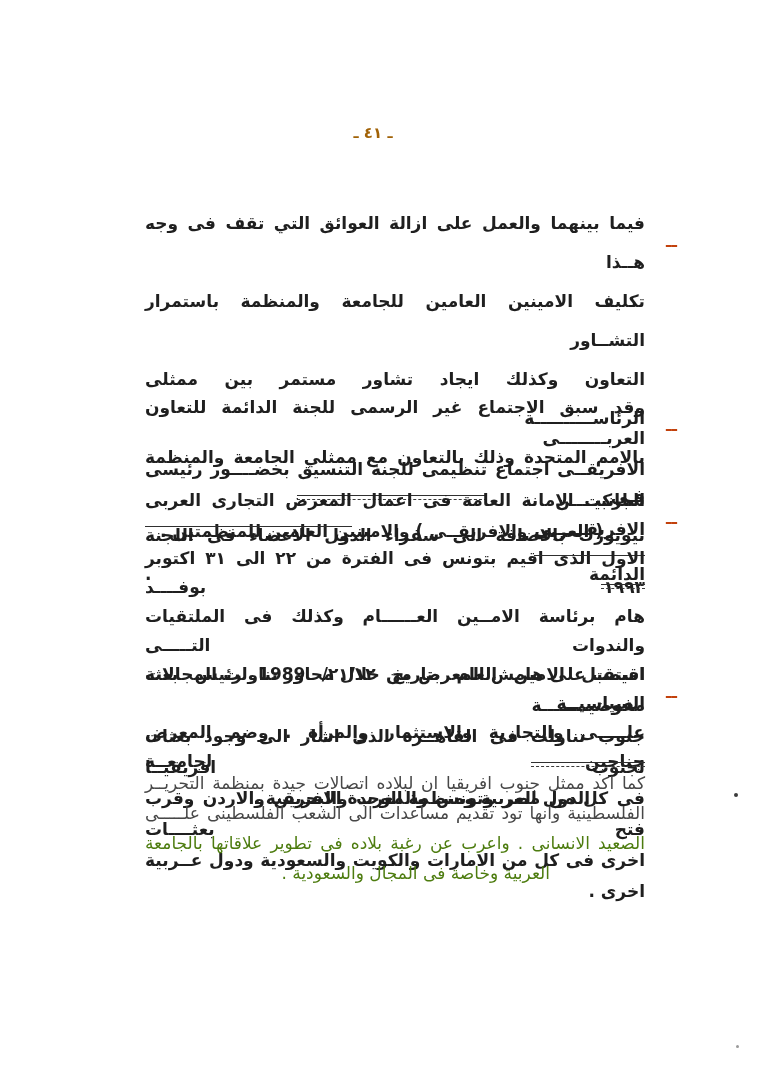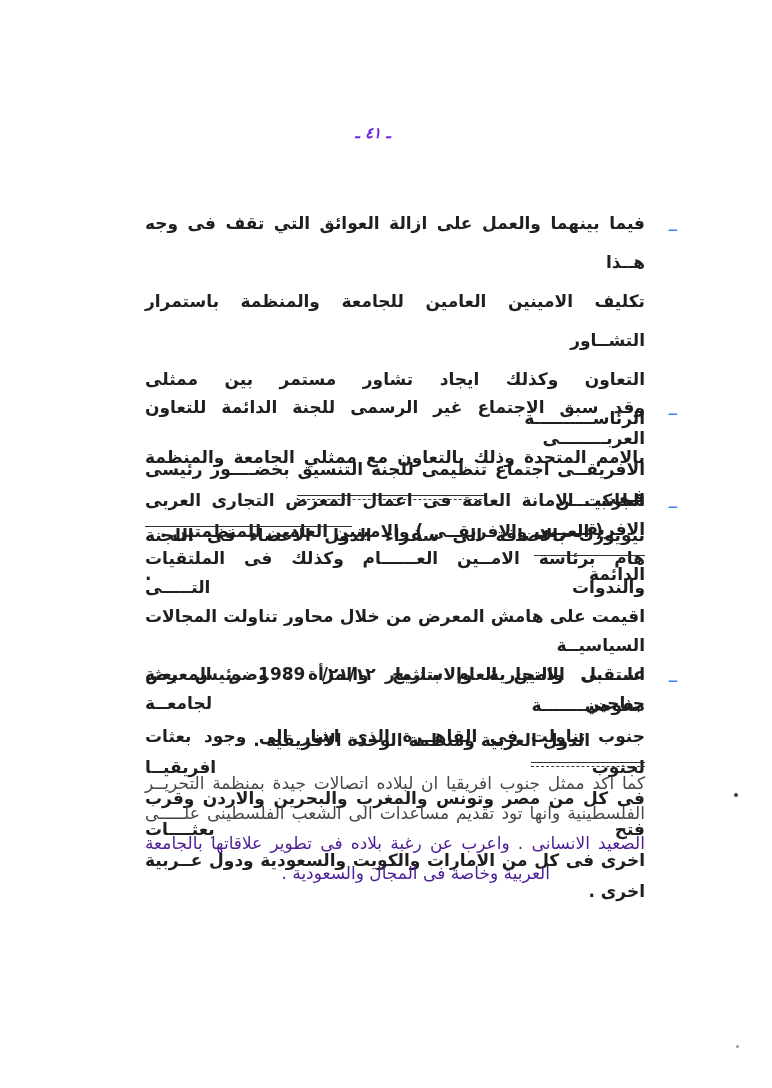--- a/index.html
+++ b/index.html
@@ -13,52 +13,51 @@
     color:#1f1f1f;
   }
   .page-number {
     position:absolute;
     top:124px; left:0; right:26px;
     text-align:center;
     direction:rtl;
     font-size:15px;
     font-weight:600;
     letter-spacing:1px;
-    color:#6d28d9;
-    font-style:italic;
+    color:#a16207;
   }
   .para {
     position:absolute;
     right:127px;
     width:500px;
     direction:rtl;
     font-size:17px;
     font-weight:600;
   }
   .para .line {
     text-align:justify;
     text-align-last:right;
     white-space:normal;
   }
   .para .line.jl { text-align-last:justify; }
   .para .line.ind1 { padding-right:42px; }
   .para .line.ind2 { padding-right:55px;margin-top:8px; }
   .para .line.ind3 { padding-right:95px; }
   .bullet {
     position:absolute;
-    right:-32px; top:4px;
-    font-size:12px;
-    color:#3b82f6;
+    right:-32px; top:18px;
+    font-size:16px;
+    color:#c2410c;
   }
   .p1 { top:204px; line-height:39px; }
   .p2 { top:392px; line-height:31px; }
   .p3 { top:486px; line-height:29px; }
   .p4 { top:659px; line-height:31px; }
   .p5 { top:768px; line-height:30px; color:#474747; font-weight:400; }
-  .p5 .line.l3, .p5 .line.l4 { color:#4c1d95; }
+  .p5 .line.l3, .p5 .line.l4 { color:#4d7c0f; }
   .u {
     position:relative;
     border-bottom:1.5px solid #2f2f2f;
     padding-bottom:16px;
   }
   .u::after {
     content:"";
     position:absolute;
     left:0; right:0; bottom:-5px;
     border-top:1.5px dashed #3a3a3a;
@@ -95,20 +94,23 @@
       <span>الافريقــى اجتماع </span><span class="u">تنظيمى للجنة التنسيق</span><span> بحضــــور رئيسى الجانبيــــن</span>
     </div>
     <div class="line ind1">( العربى والافريقــى ) والامينين العامين للمنظمتين .</div>
   </div>
 
   <div class="para p3">
     <span class="bullet">ــ</span>
     <div class="line jl">
       <span>شاركت الامانة العامة فى اعمال </span><span class="u">المعرض التجارى العربى الافريقــــــى</span>
     </div>
+    <div class="line jl">
+      <span class="u">الاول</span><span> الذى اقيم بتونس فى الفترة من ٢٢ الى ٣١ اكتوبر ١٩٩٣ بوفــــد</span>
+    </div>
     <div class="line jl">هام برئاسة الامــين العــــــام وكذلك فى الملتقيات والندوات التـــــى</div>
     <div class="line jl">اقيمت على هامش المعرض من خلال محاور تناولت المجالات السياسيــة</div>
     <div class="line jl">علـــــى والتجارية والاستثمار والمرأة . وضم المعرض جناحين لجامعــة</div>
     <div class="line ind2">الدول العربية ومنظمة الوحدة الافريقية .</div>
   </div>
 
   <div class="para p4">
     <span class="bullet">ــ</span>
     <div class="line jl">استقبل الامين العام بتاريخ ٢١/١٢/ 1989 رئيس بعثة مفوضيــــــــة</div>
     <div class="line jl">

